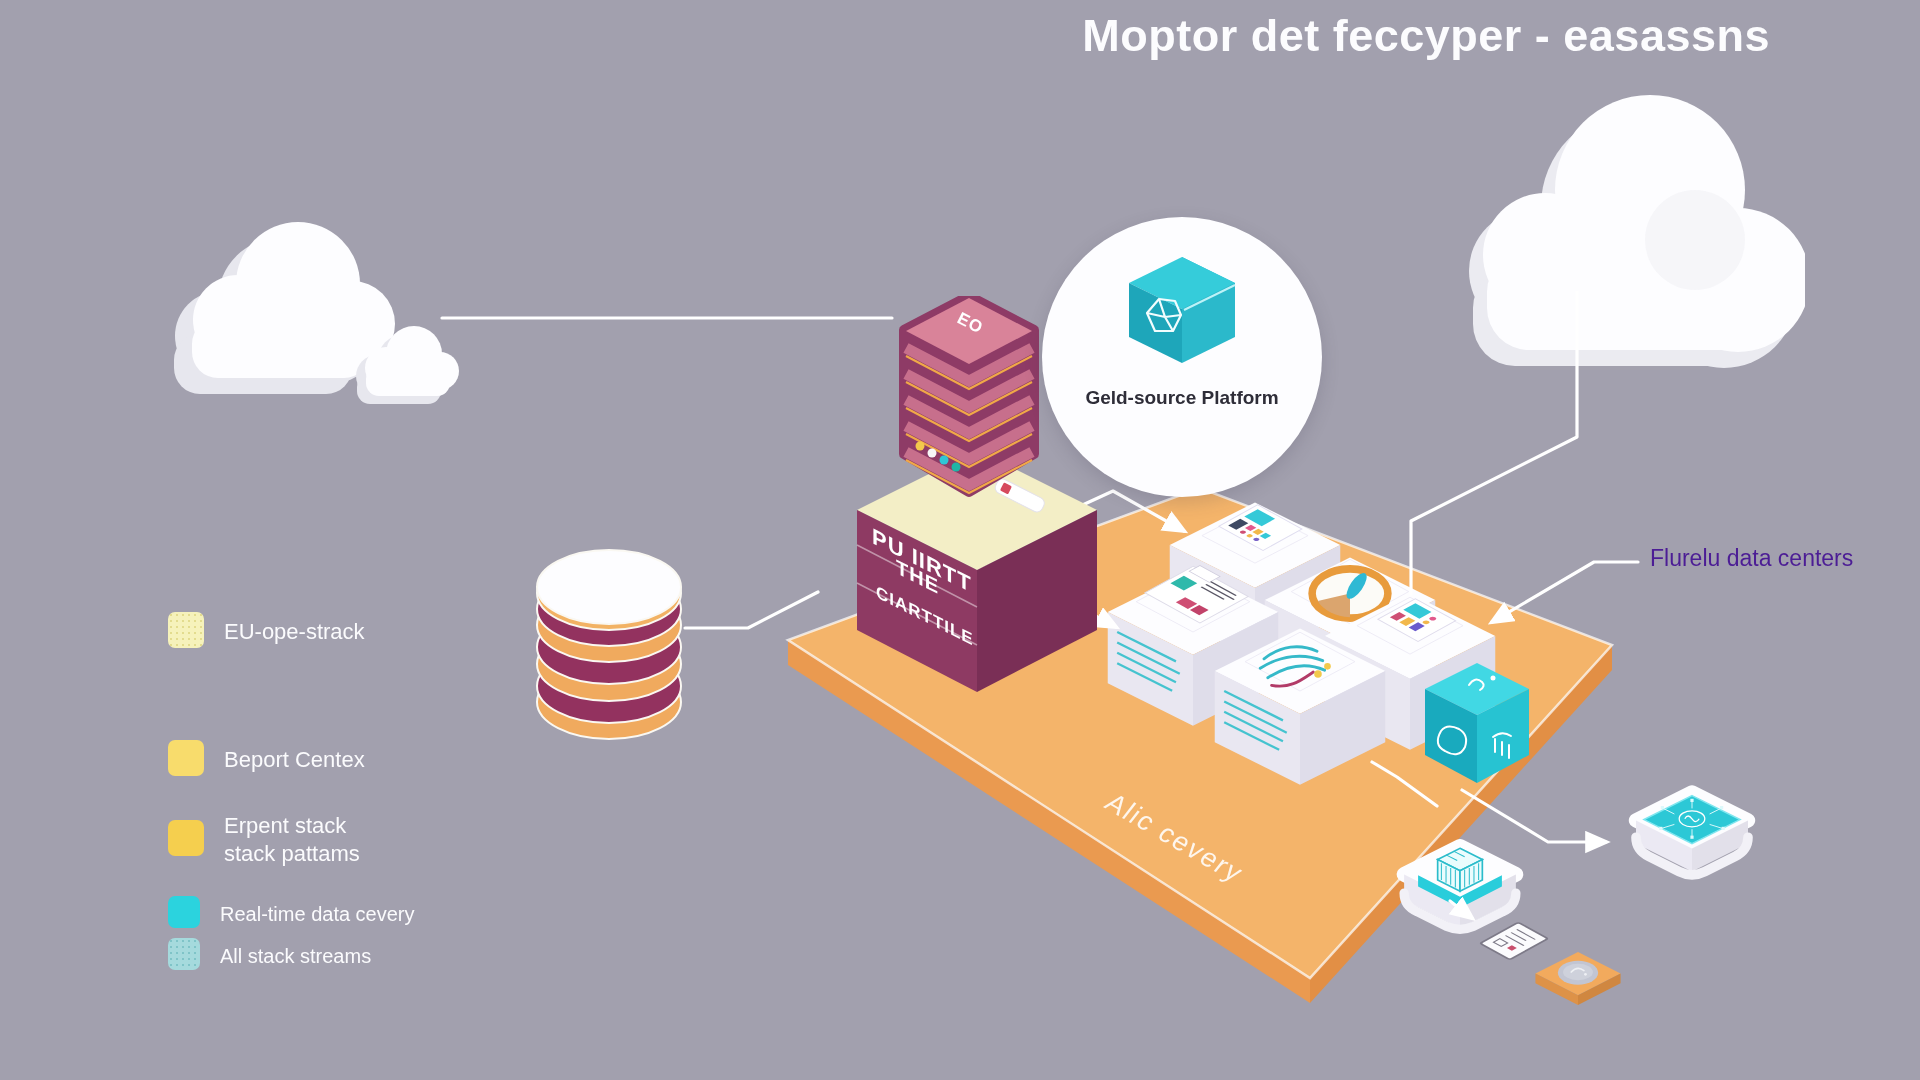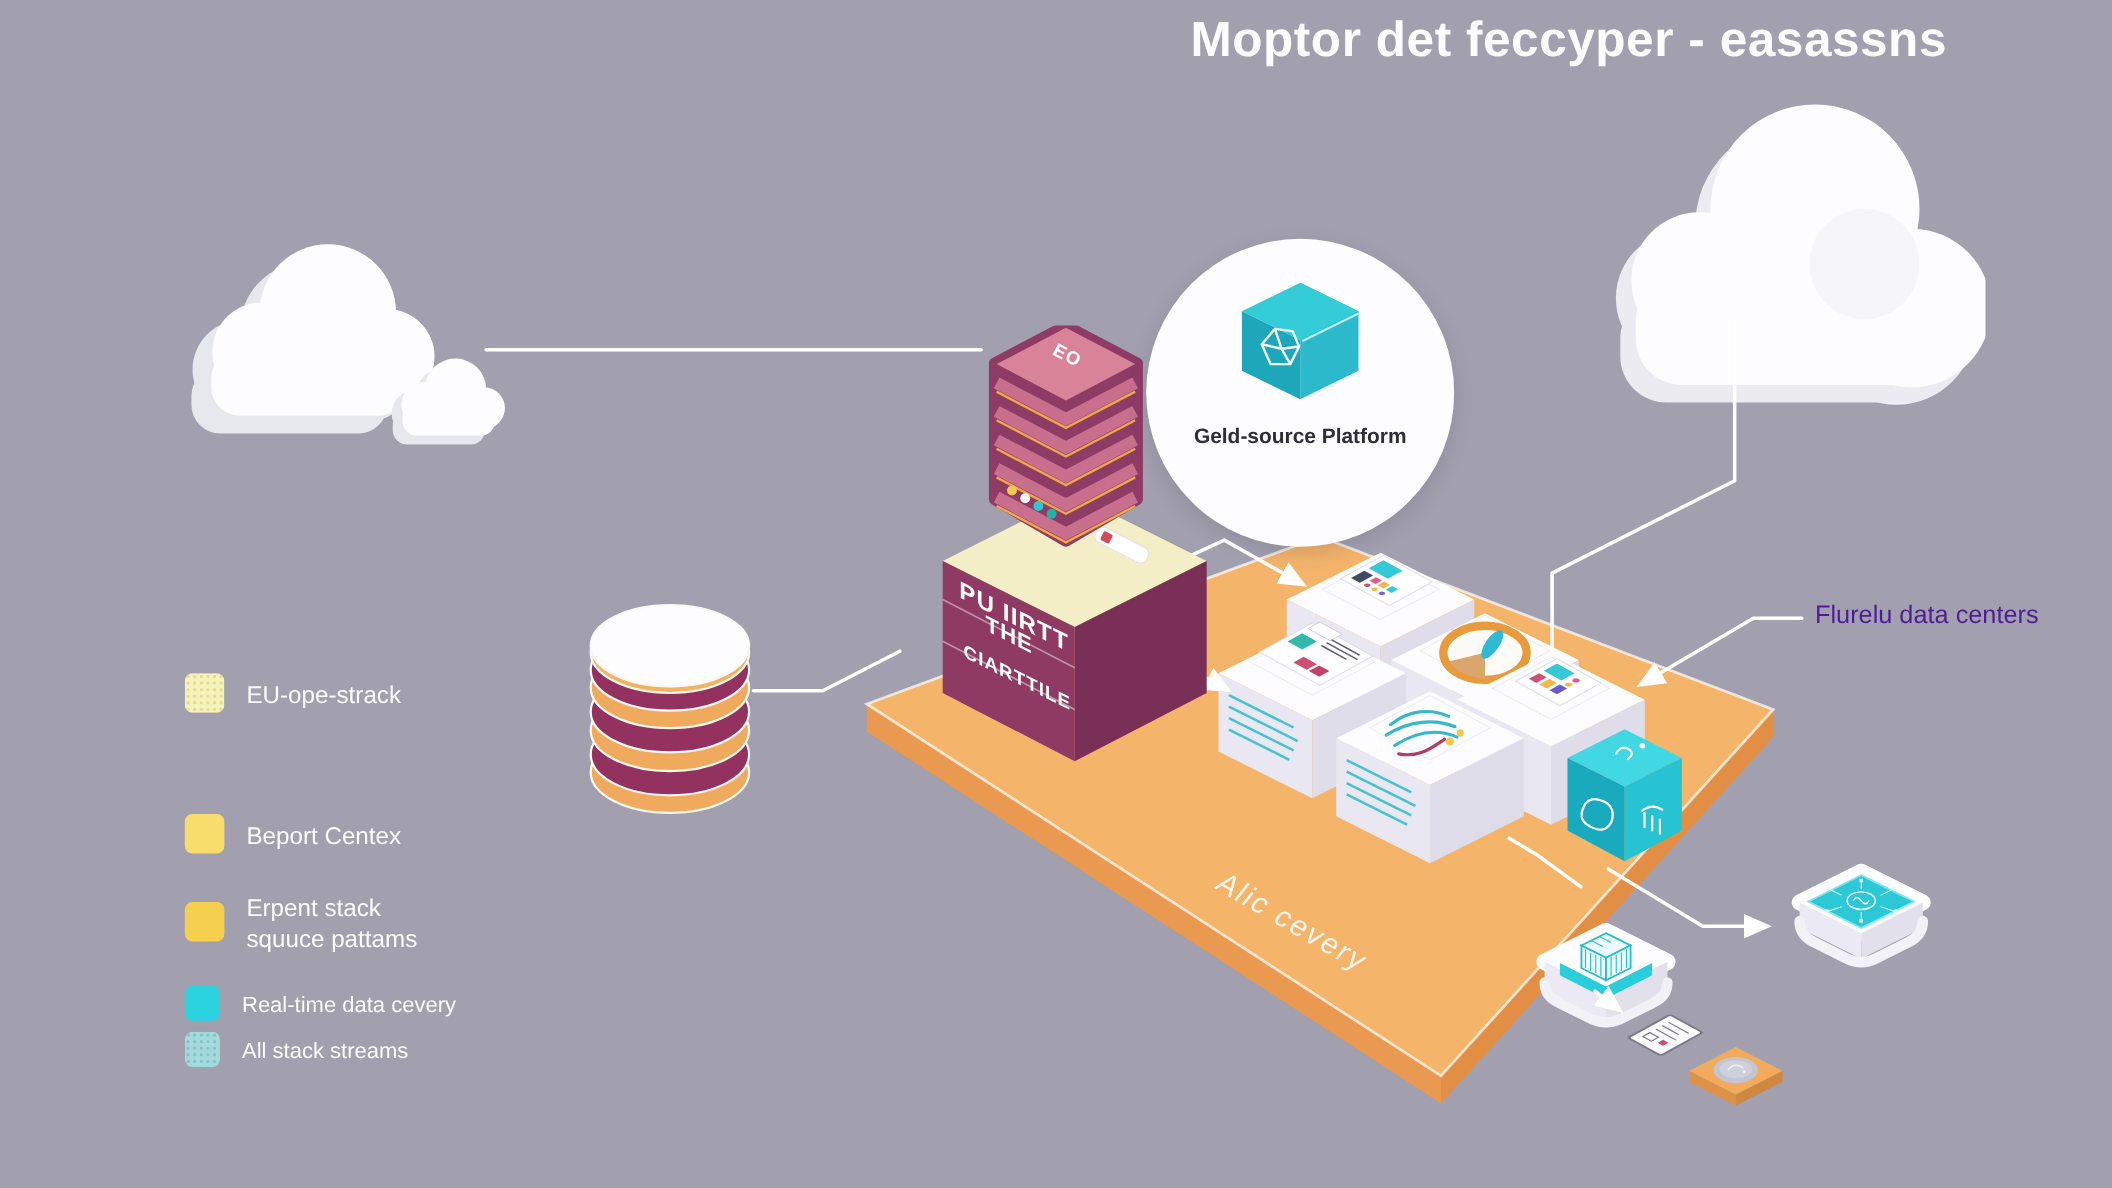--- a/index.html
+++ b/index.html
@@ -376,21 +376,21 @@
 
   <div class="abs z8 legend-row" style="left:168px;top:740px">
     <div class="swatch sw2"></div>
     <div class="legend-label">Beport Centex</div>
   </div>
 
   <div class="abs z8 legend-row" style="left:168px;top:808px">
     <div class="swatch sw3"></div>
     <div class="legend-label">
       <span>Erpent stack</span><br>
-      <span>squuce pattams</span>
+      <span>stack pattams</span>
     </div>
   </div>
 
   <div class="abs z8 legend-row" style="left:168px;top:896px">
     <div class="swatch sw4" style="width:32px;height:32px"></div>
     <div class="legend-label small">Real-time data cevery</div>
   </div>
 
   <div class="abs z8 legend-row" style="left:168px;top:938px">
     <div class="swatch sw5" style="width:32px;height:32px"></div>

